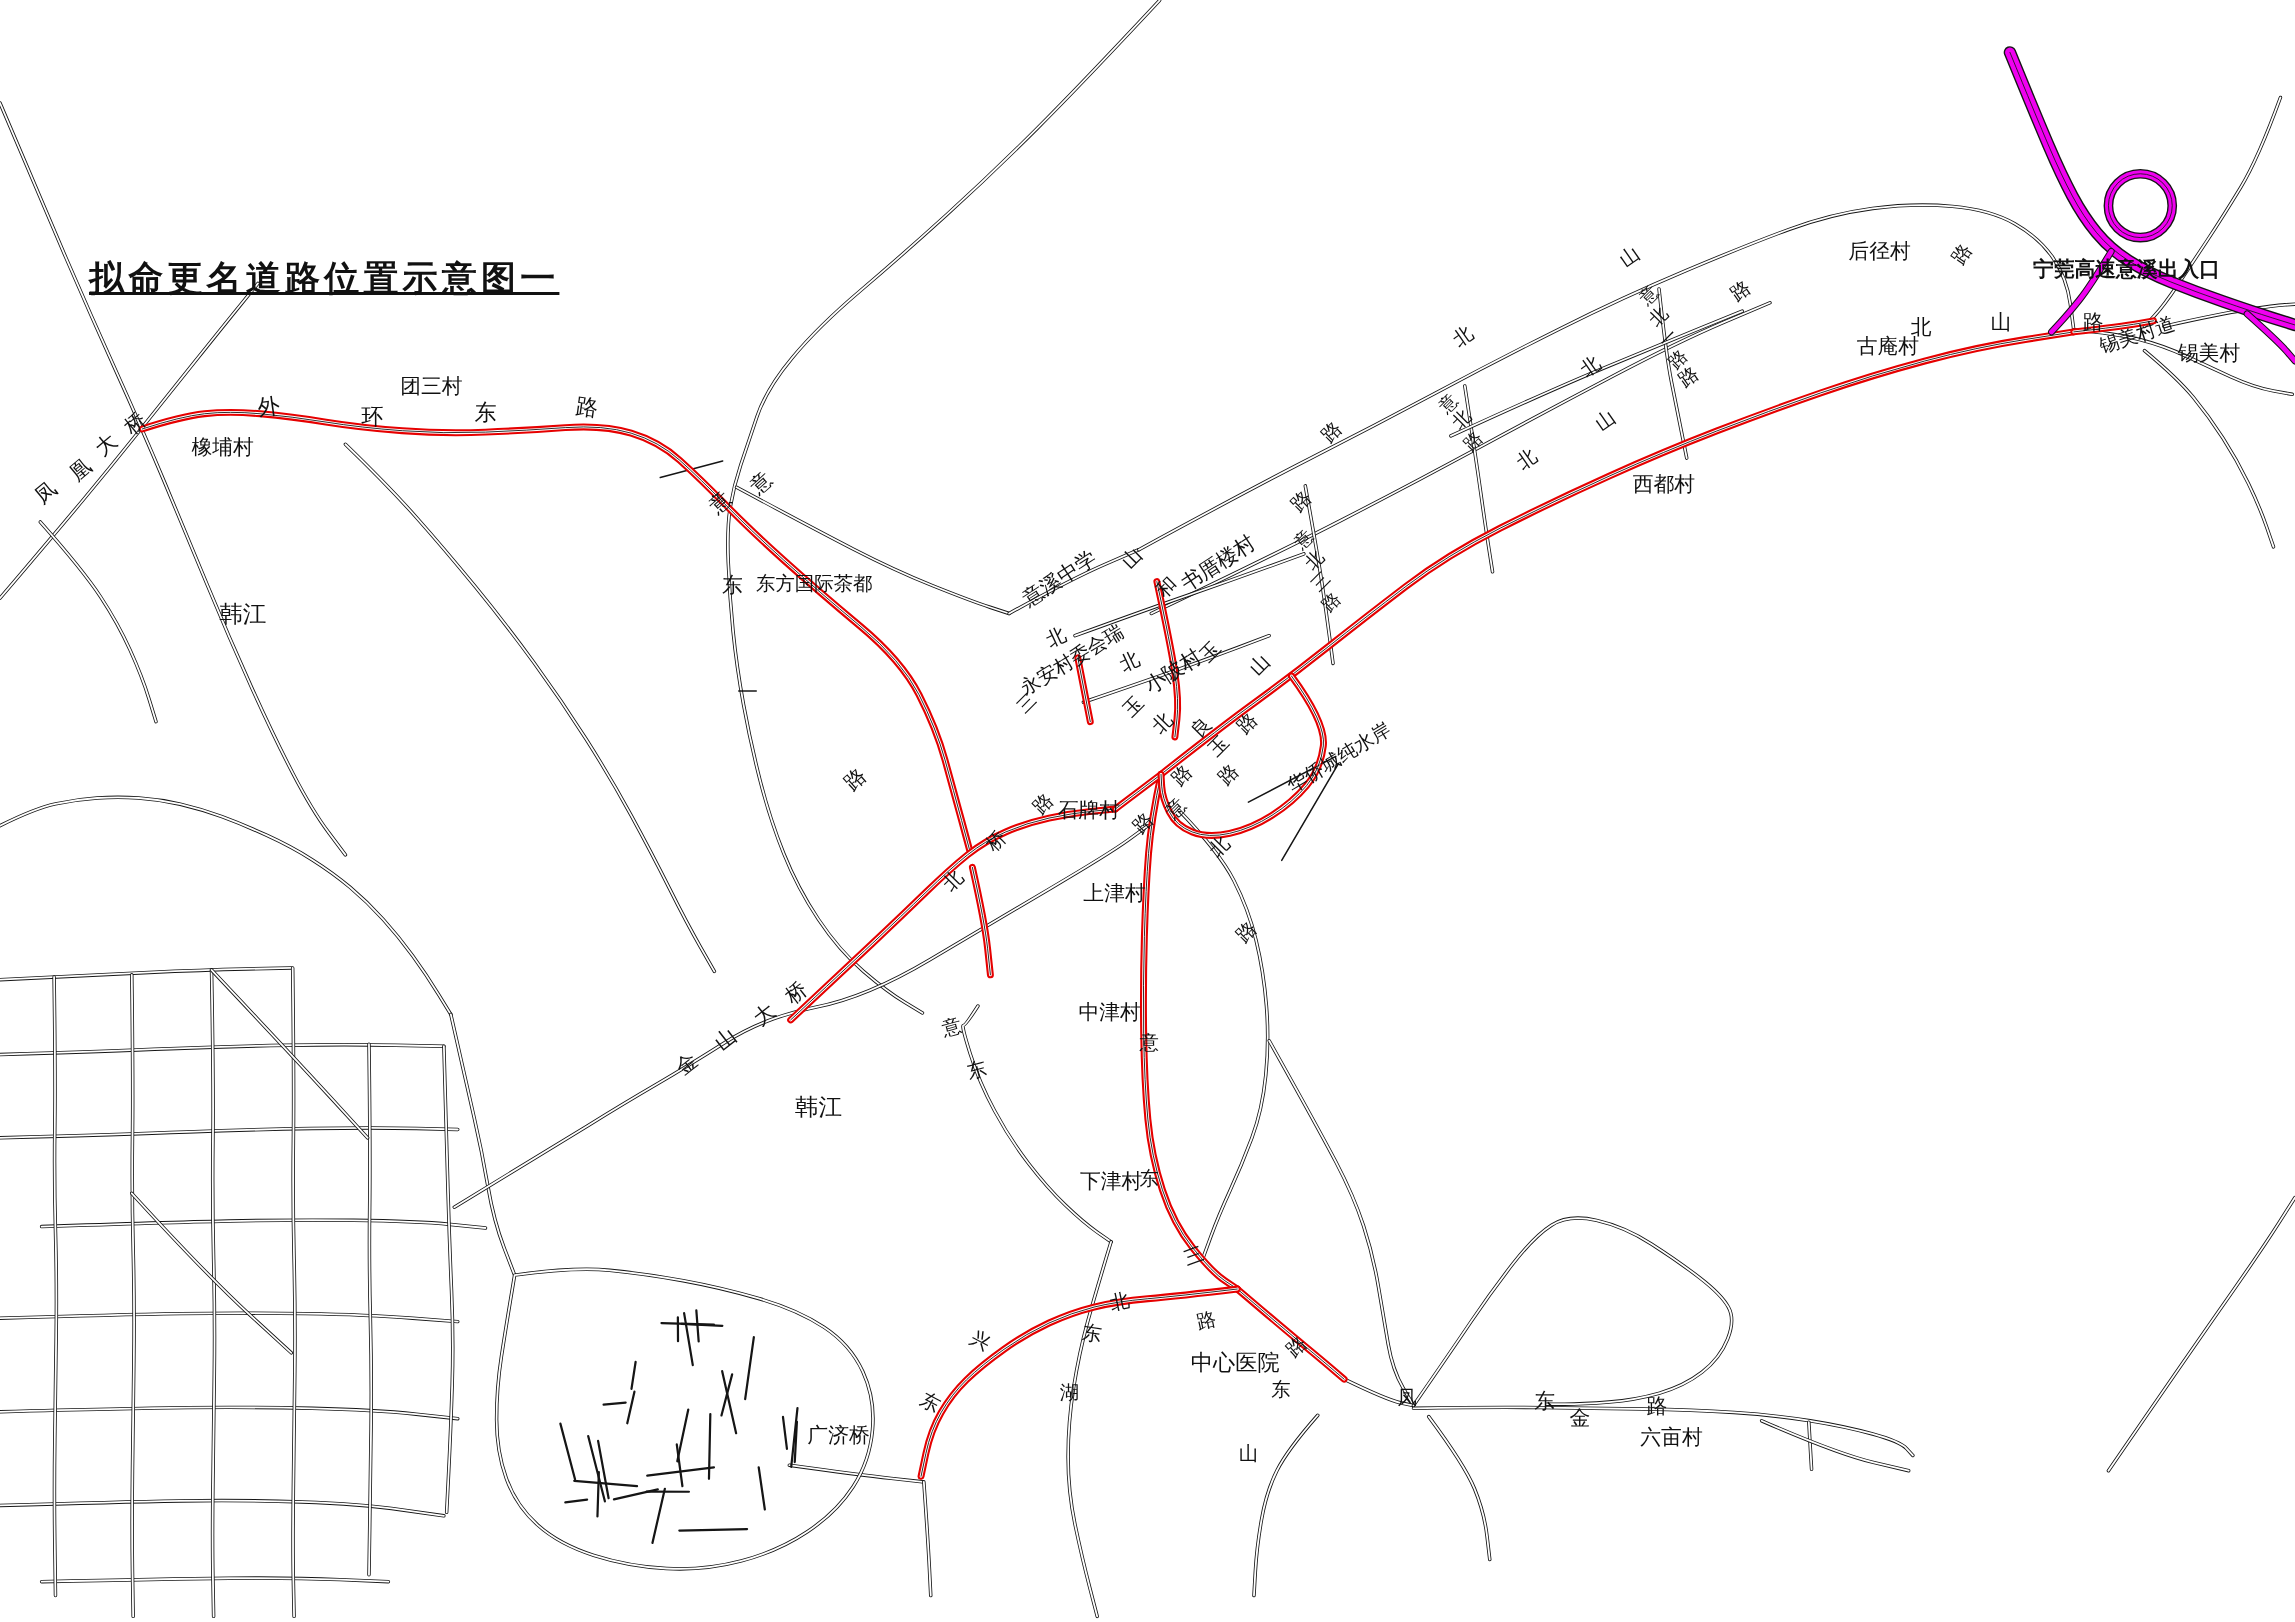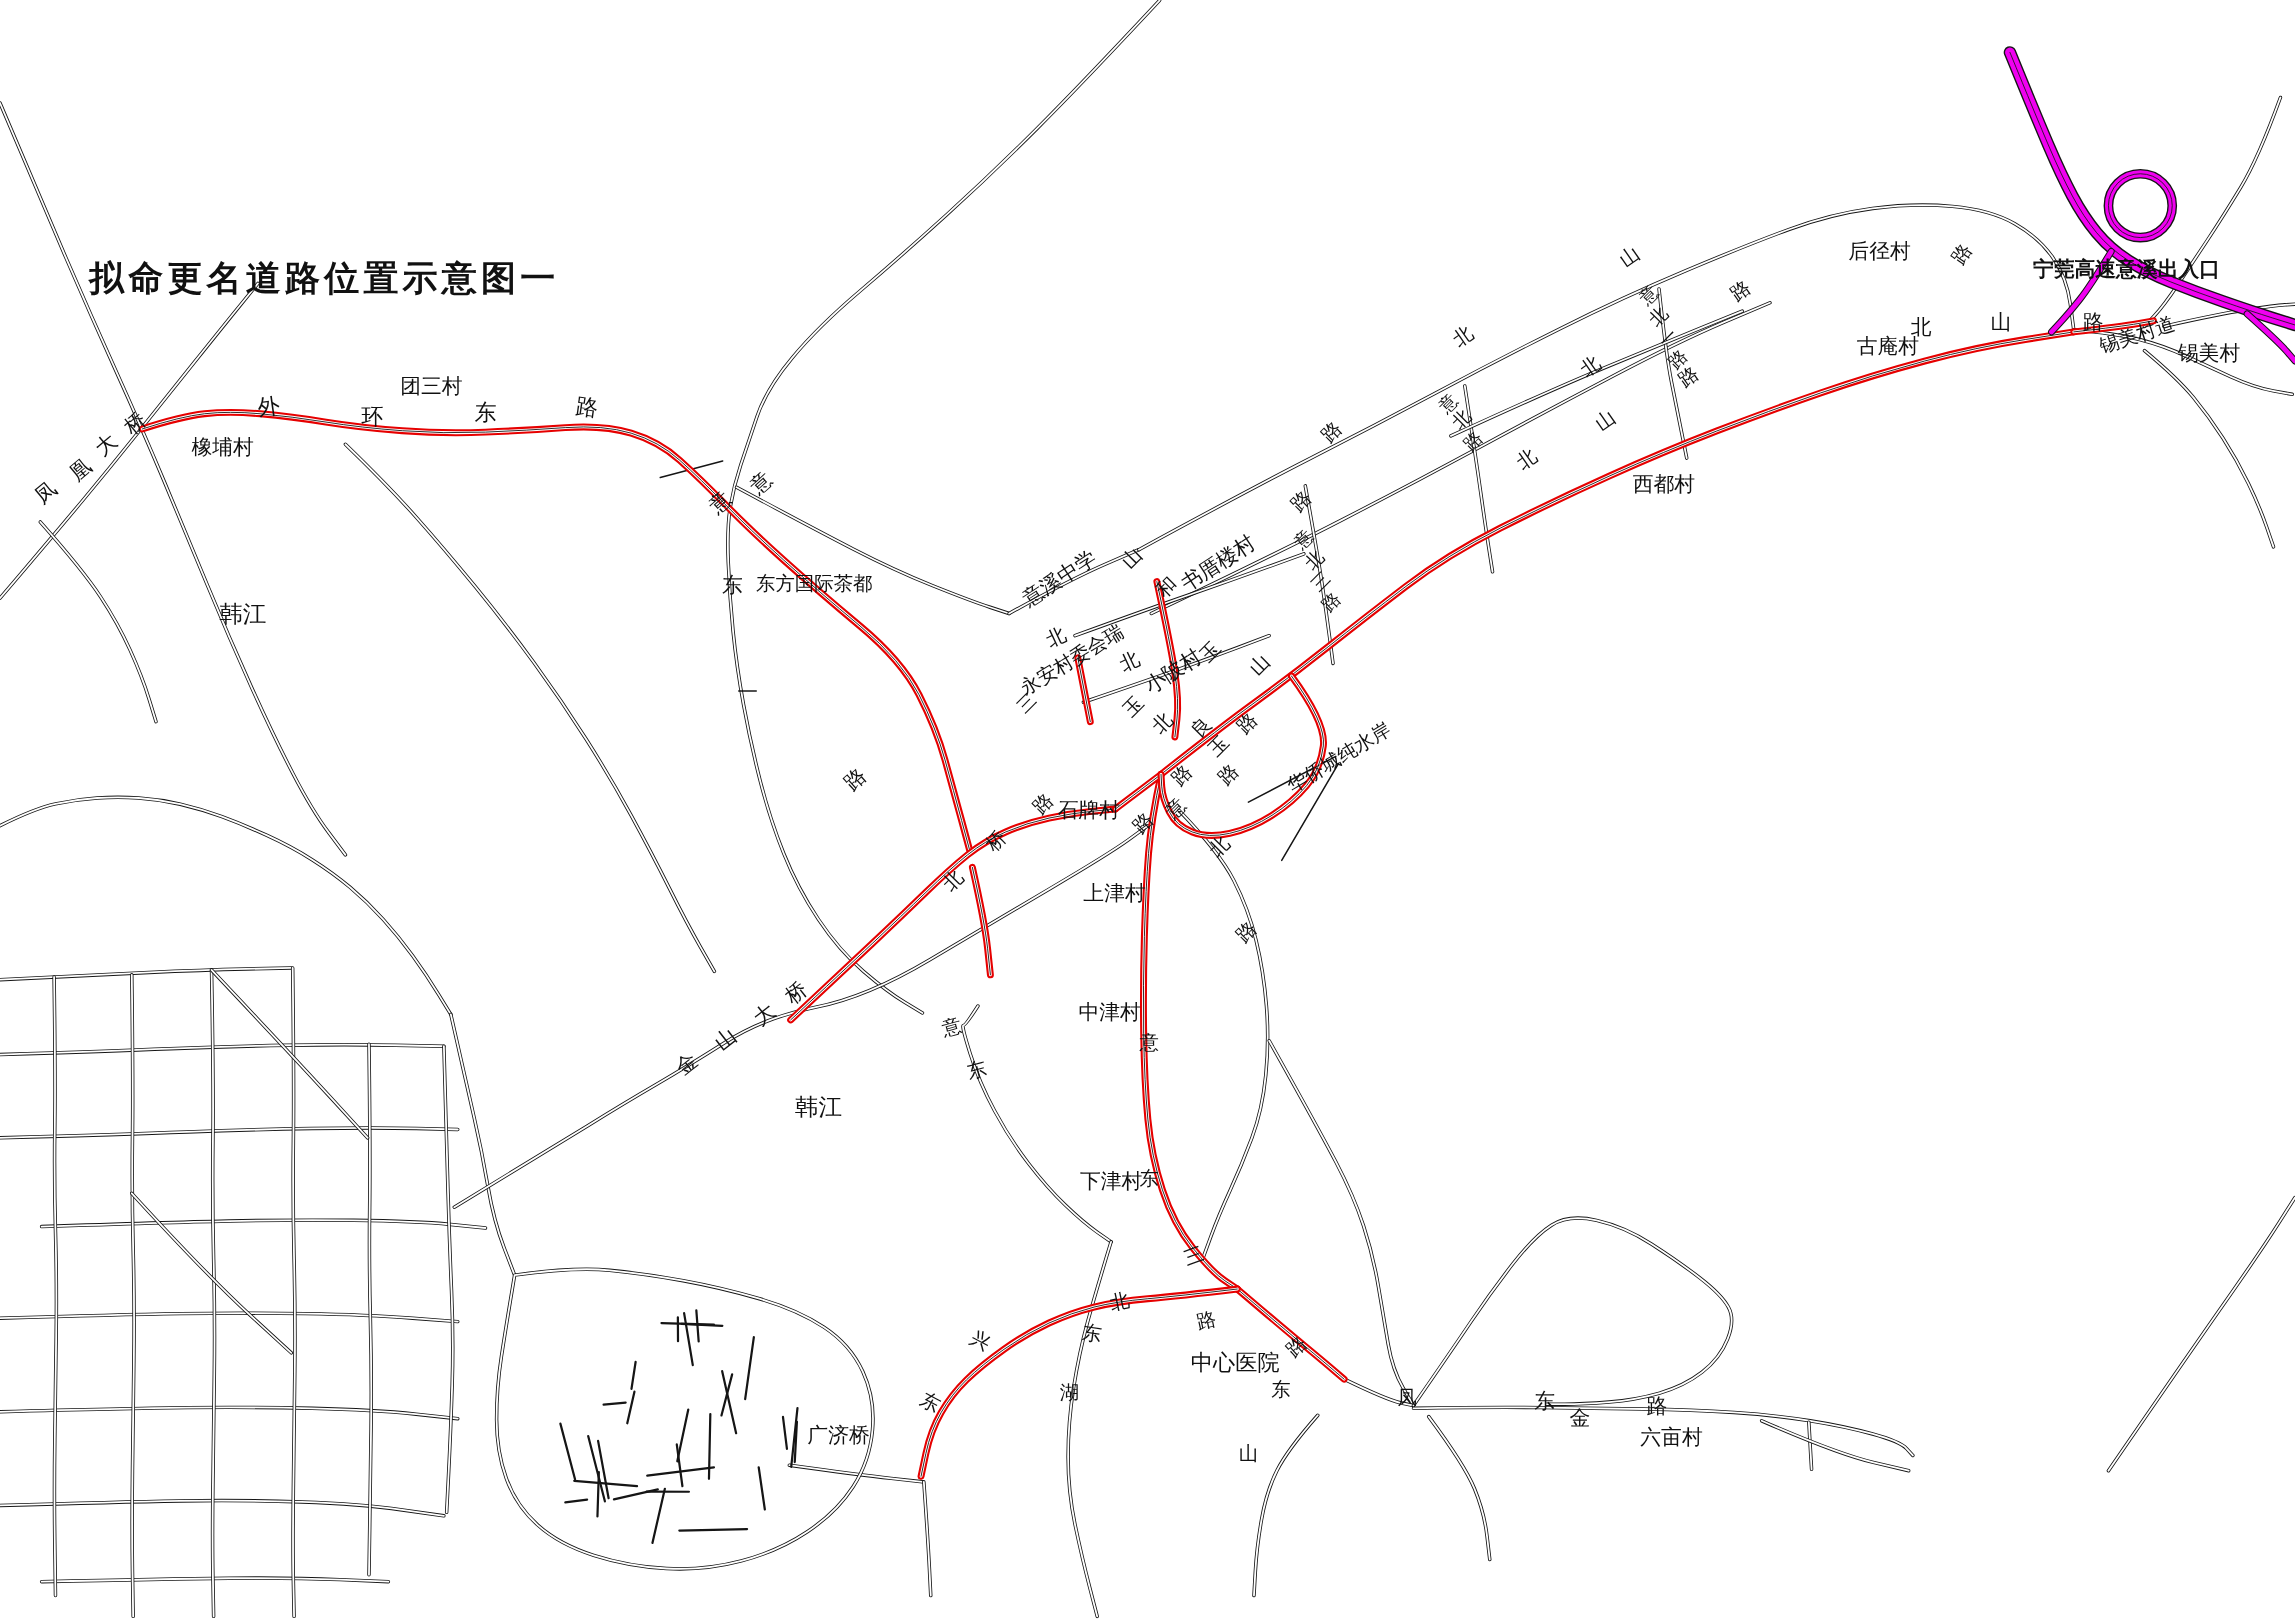--- a/index.html
+++ b/index.html
@@ -1,20 +1,20 @@
 <!DOCTYPE html>
 <html style="font-size:11px"><head>
 <meta charset="utf-8">
 <style>
   html,body{margin:0;padding:0;background:#ffffff;width:2295px;height:1623px;overflow:hidden;}
   #stage{position:relative;width:2295px;height:1623px;background:#fff;
          font-family:"Liberation Serif","DejaVu Serif",serif;}
   #map-svg{position:absolute;left:0;top:0;}
   #map-title{position:absolute;left:89px;top:255px;font-size:35px;font-weight:bold;
-             color:#111;letter-spacing:4.2px;white-space:nowrap;}
+             color:#111;letter-spacing:4.2px;white-space:nowrap;text-decoration:underline;}
 </style>
 </head>
 <body>
 
 <div id="stage">
   <svg id="map-svg" xmlns="http://www.w3.org/2000/svg" viewBox="0 0 3309 2339" width="2295" height="1623">
       <path d="M952,688 L1042,664" fill="none" stroke="#151515" stroke-width="2.2" stroke-linecap="round" stroke-linejoin="round"></path>
       <path d="M1800,1156 L1926,1090" fill="none" stroke="#151515" stroke-width="2.2" stroke-linecap="round" stroke-linejoin="round"></path>
       <path d="M1848,1240 L1930,1100" fill="none" stroke="#151515" stroke-width="2.2" stroke-linecap="round" stroke-linejoin="round"></path>
       <path d="M0,148 Q60,290 95,371 Q130,452 167.5,535 Q205,618 236.5,693 Q268,768 299,843 Q330,918 362.5,990 Q395,1062 422.5,1115 Q450,1168 474,1200 L498,1232" fill="none" stroke="#151515" stroke-width="5" stroke-linecap="round" stroke-linejoin="round"></path>

